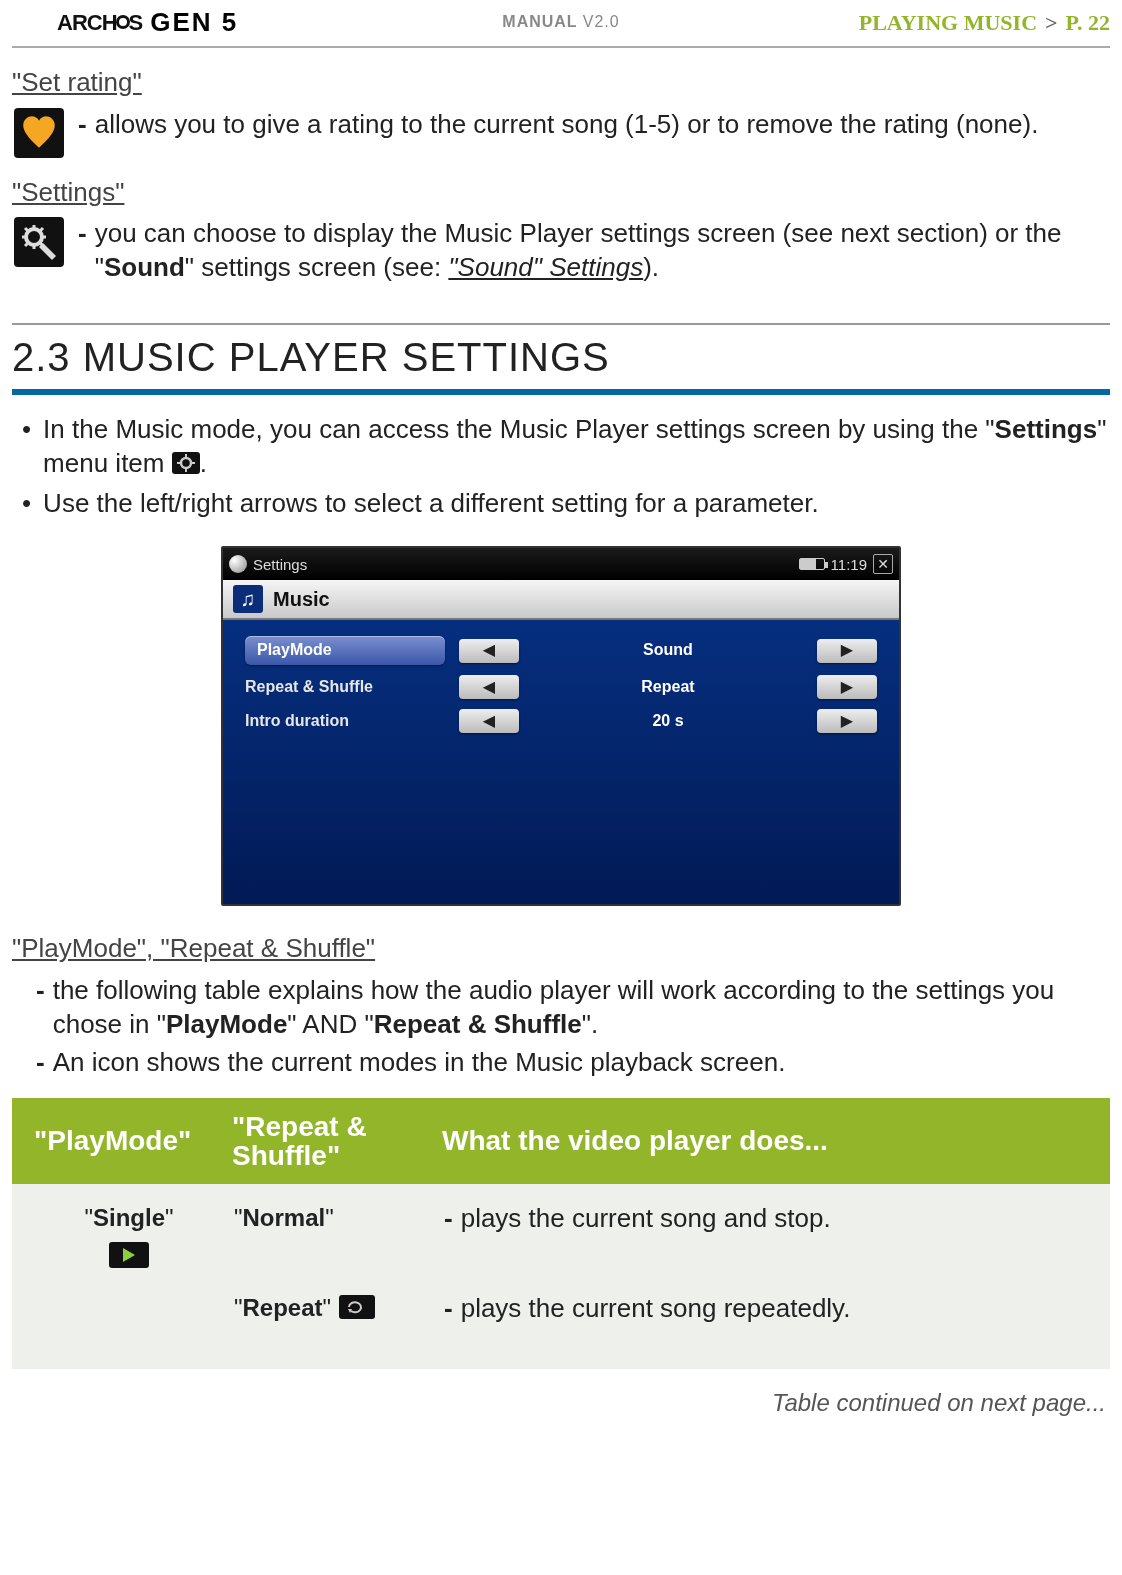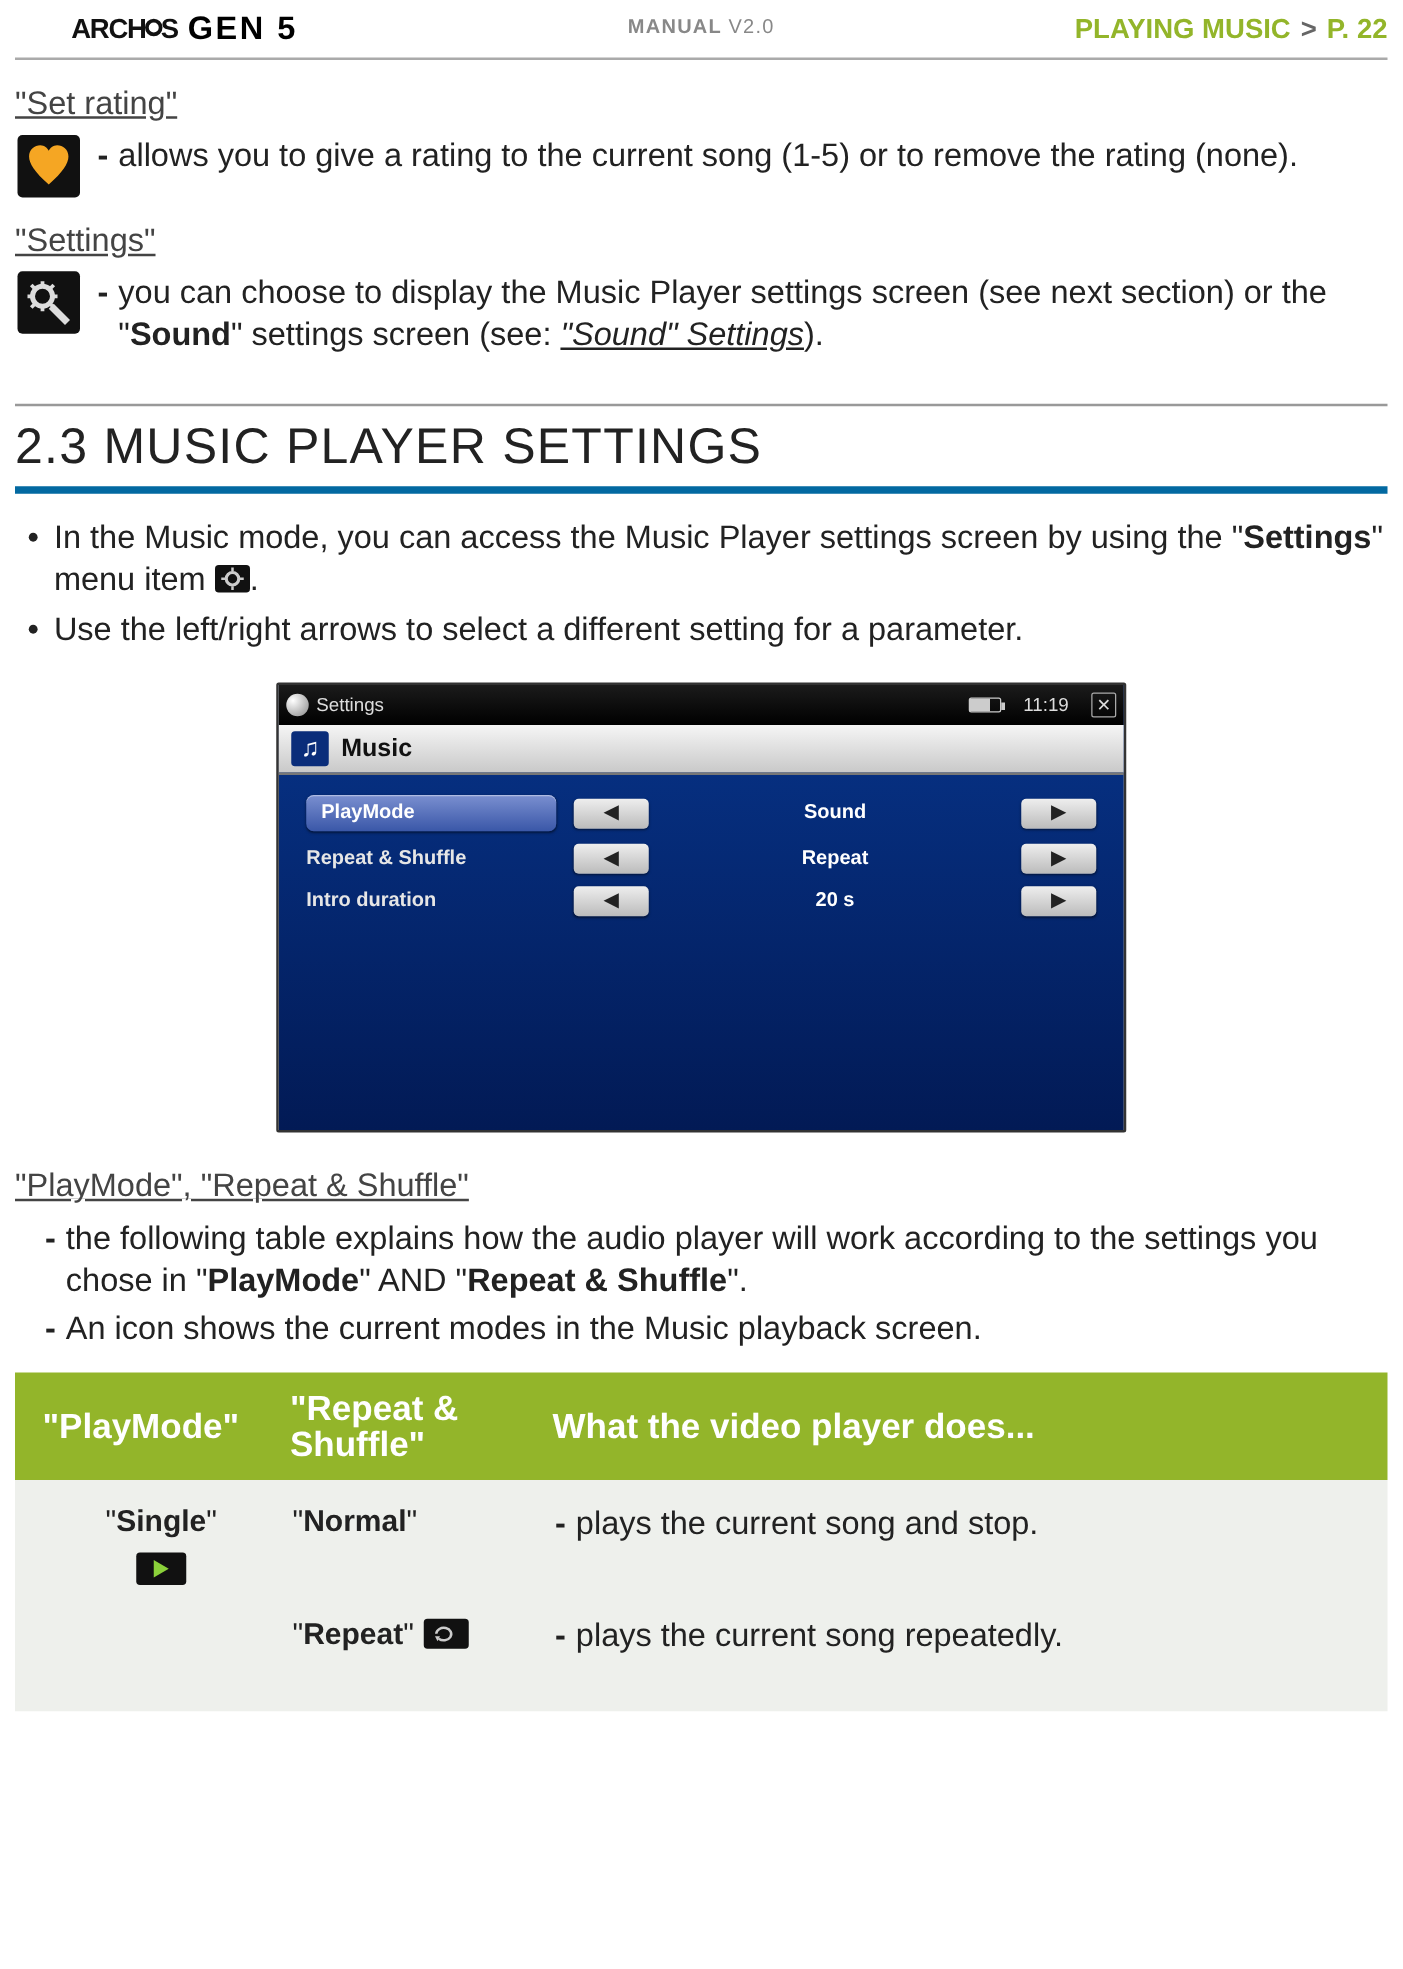--- a/index.html
+++ b/index.html
@@ -56,20 +56,21 @@
     font-size: 16px;
   }
   .header-center .ver { font-weight: 400; }
   .header-right {
     color: #93b52a;
     font-weight: 700;
     font-size: 22px;
     display: flex;
     align-items: center;
     gap: 8px;
+    font-family: Liberation Serif, serif;
   }
   .header-right .sep { color: #666; font-weight: 700; }
 
   .quoted-h {
     text-decoration: underline;
     font-size: 26px;
     color: #444;
     margin-top: 18px;
     margin-bottom: 8px;
   }
@@ -161,21 +162,21 @@
     padding: 0 6px;
     color: #ddd;
     font-size: 15px;
   }
   .ss-topbar-left { display:flex; align-items:center; gap:6px; }
   .ss-topbar-left .g {
     width:18px; height:18px; border-radius:50%;
     background: radial-gradient(circle at 30% 30%, #fff, #888);
     display:inline-block;
   }
-  .ss-topbar-right { display:flex; align-items:center; gap:18px; }
+  .ss-topbar-right { display:flex; align-items:center; gap:6px; }
   .ss-batt { width:26px; height:12px; border:1px solid #ccc; border-radius:2px; position:relative; }
   .ss-batt::after { content:""; position:absolute; right:-4px; top:3px; width:3px; height:6px; background:#ccc; }
   .ss-batt-fill { width:70%; height:100%; background:#ccc; }
   .ss-close { width:20px; height:20px; border:1px solid #aaa; display:flex; align-items:center; justify-content:center; font-size:14px; color:#ddd; border-radius:2px; }
   .ss-musicbar {
     height: 40px;
     background: linear-gradient(#f5f5f5, #c9c9c9);
     display: flex;
     align-items: center;
     gap: 10px;
@@ -447,14 +448,15 @@
           <div class="cell-desc">
             <div class="dash-item">
               <span class="dash">-</span>
               <span>plays the current song repeatedly.</span>
             </div>
           </div>
         </div>
       </div>
   </div>
 
+  <div class="continued">Table continued on next page...</div>
 
 </div>
 
 </body></html>

